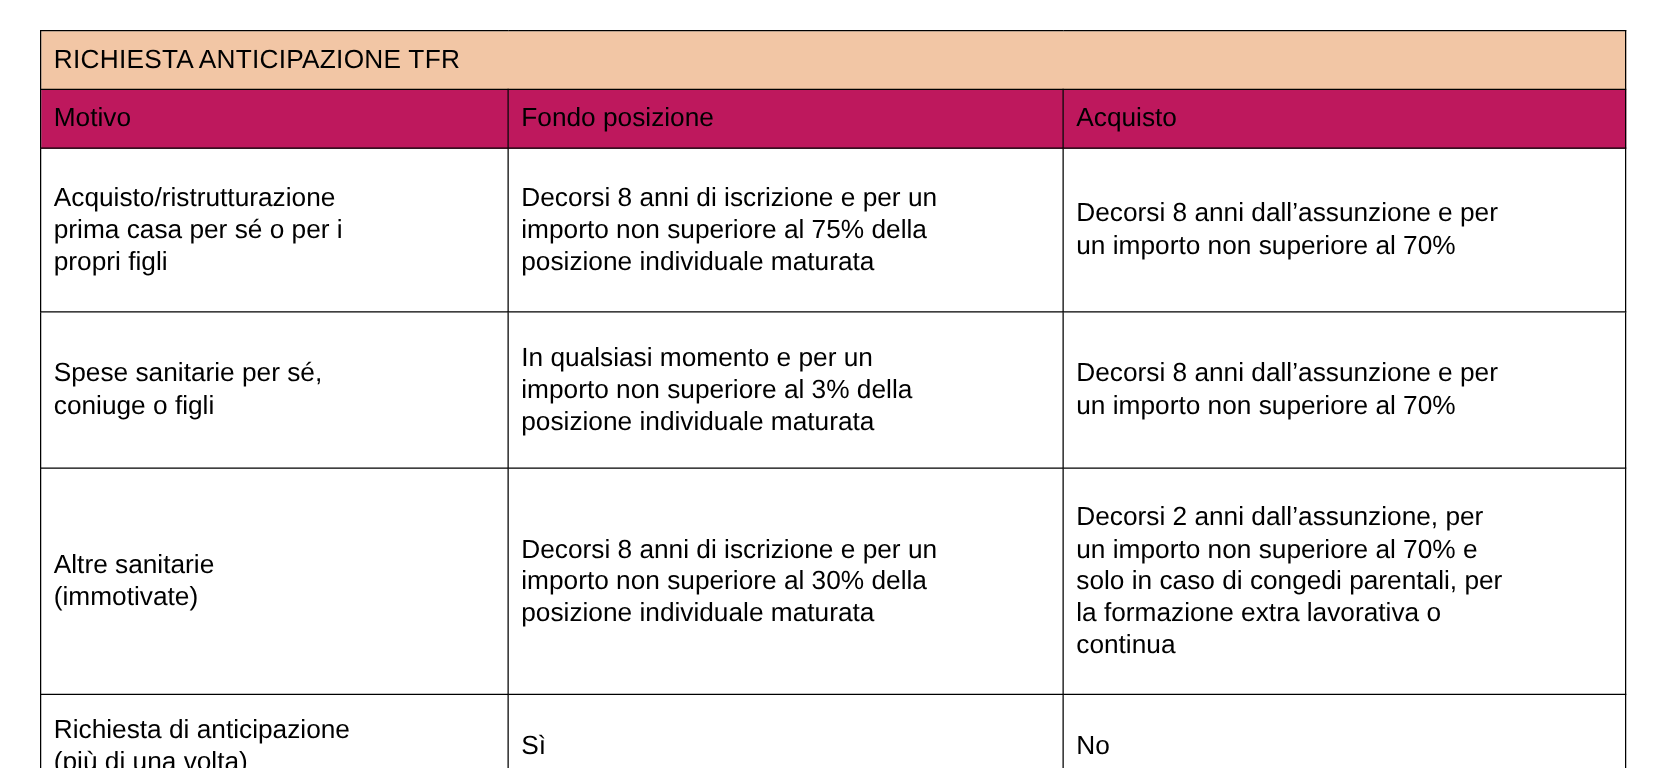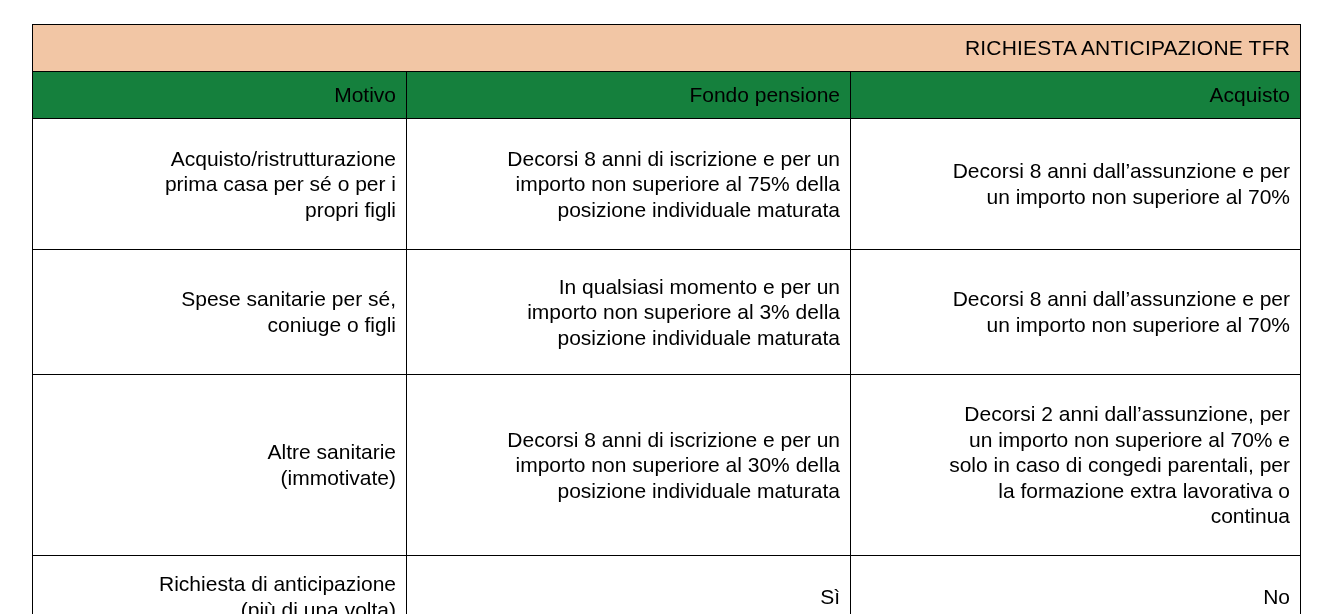--- a/index.html
+++ b/index.html
@@ -22,36 +22,36 @@
   }
   table.tfr-table {
     border-collapse: collapse;
     table-layout: fixed;
     width: 1268px;
   }
   table.tfr-table td,
   table.tfr-table th {
     border: 1px solid #000000;
     vertical-align: middle;
-    text-align: right;
+    text-align: left;
     padding: 6px 10px;
     font-weight: normal;
     font-size: 21px;
     line-height: 1.22;
   }
   .title-cell {
     background: #f2c6a5;
     font-weight: bold;
     font-size: 23px;
     letter-spacing: 0.2px;
     height: 34px;
     padding: 3px 6px;
   }
   .head-cell {
-    background: #15803d;
+    background: #be185d;
     font-weight: bold;
     font-size: 23px;
     height: 34px;
     padding: 3px 6px;
     margin-top: 45px;
   }
   col.c1 { width: 374px; }
   col.c2 { width: 444px; }
   col.c3 { width: 450px; }
 
@@ -74,21 +74,21 @@
       <col class="c1">
       <col class="c2">
       <col class="c3">
     </colgroup>
     <tbody>
       <tr>
         <td class="title-cell" colspan="3">RICHIESTA ANTICIPAZIONE TFR</td>
       </tr>
       <tr>
         <td class="head-cell">Motivo</td>
-        <td class="head-cell">Fondo pensione</td>
+        <td class="head-cell">Fondo posizione</td>
         <td class="head-cell">Acquisto</td>
       </tr>
       <tr class="row-tall">
         <td>
           <span class="cell-text">Acquisto/ristrutturazione
 prima casa per sé o per i
 propri figli</span>
         </td>
         <td>
           <span class="cell-text">Decorsi 8 anni di iscrizione e per un

